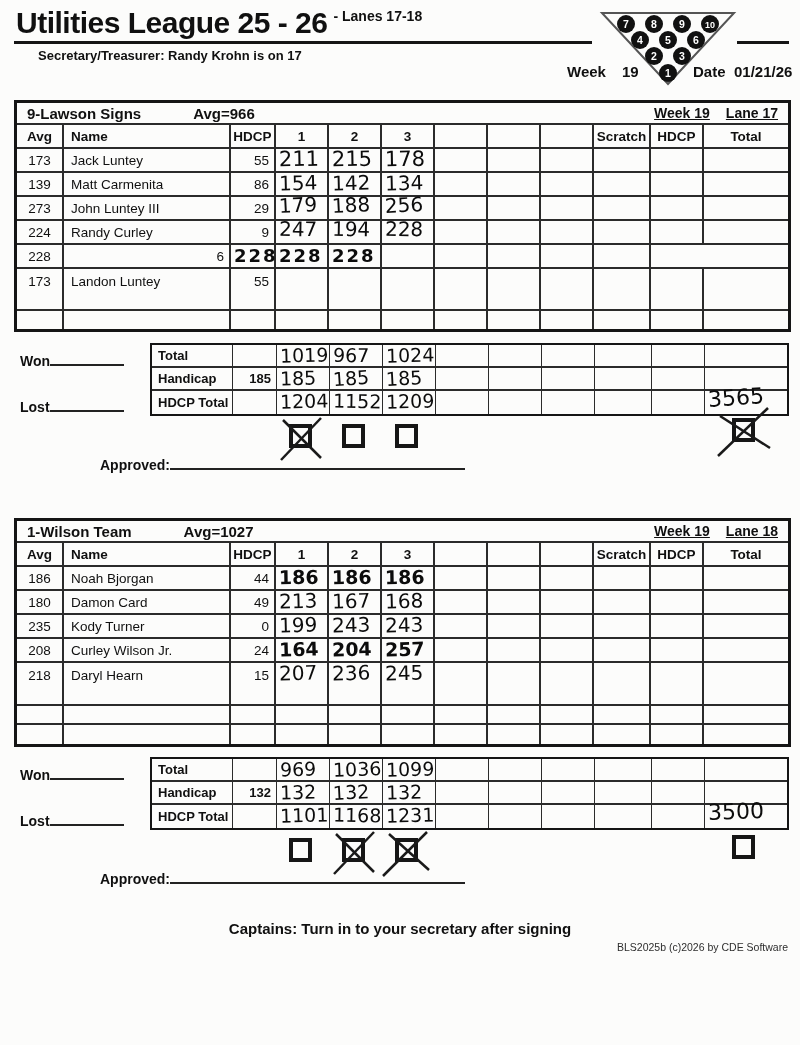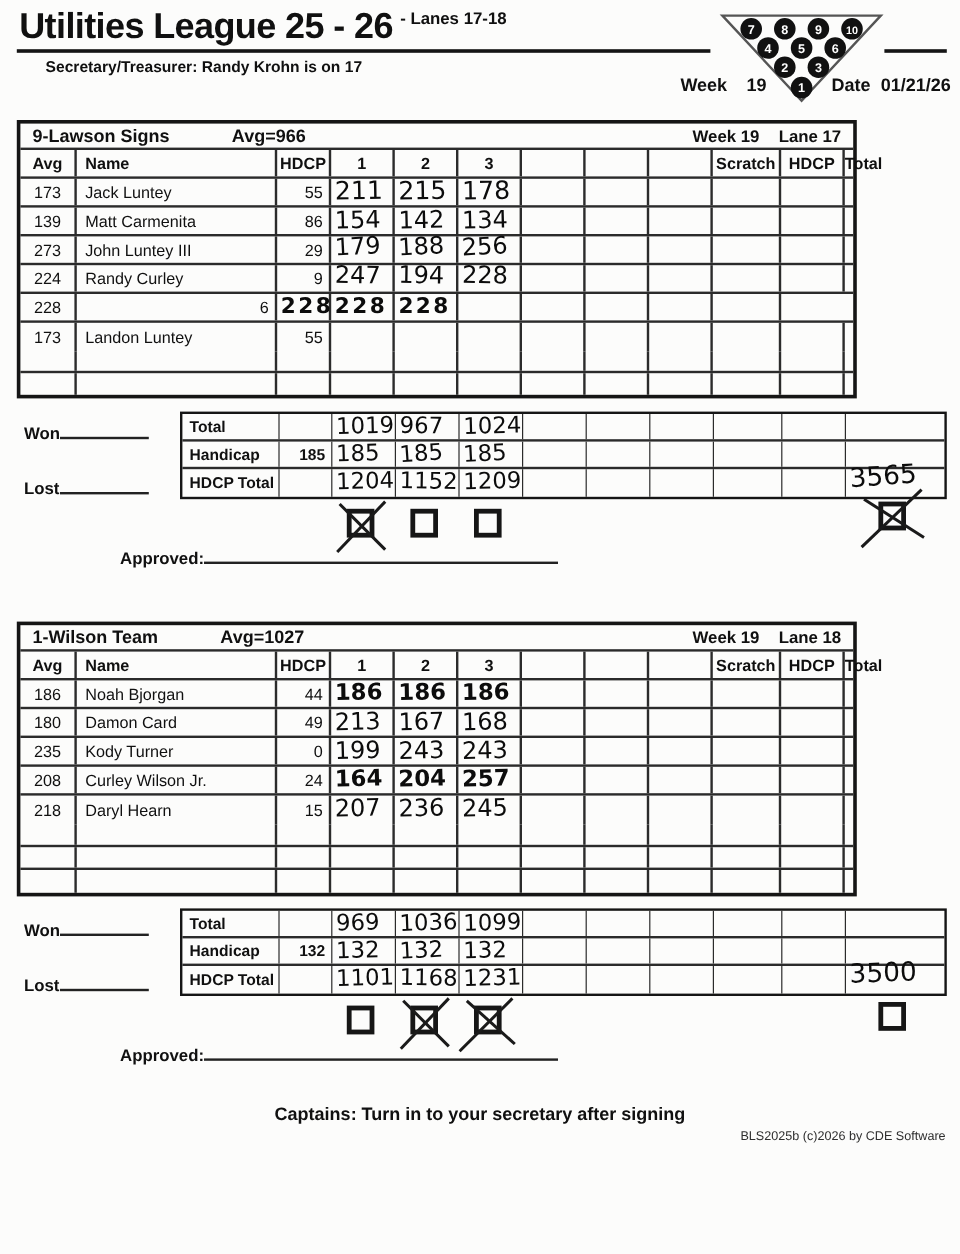--- a/index.html
+++ b/index.html
@@ -10,25 +10,25 @@
   
   .title{ position:absolute; left:16px; top:6px; font-size:30px; font-weight:bold; letter-spacing:-0.5px; }
   .lanes{ font-size:14px; font-weight:bold; position:relative; top:-12px; margin-left:6px; letter-spacing:0; }
   .title-rule{ position:absolute; left:14px; top:41px; width:578px; height:3px; background:#151515; }
   .title-rule-right{ position:absolute; left:737px; top:41px; width:52px; height:3px; background:#151515; }
   .secretary{ position:absolute; left:38px; top:48px; font-size:13px; font-weight:bold; }
   .pinrack{ position:absolute; left:598px; top:10px; }
   .weekdate{ position:absolute; top:63px; font-size:15px; font-weight:bold; }
 
   
-  .frame{ position:absolute; left:14px; width:700px; border:3px solid #151515; background:transparent;text-align:right; }
+  .frame{ position:absolute; left:14px; width:777px; border:3px solid #151515; background:transparent;text-align:right; }
   .band{ height:22px; border-bottom:2px solid var(--line); display:flex; align-items:center; padding:0 10px; }
   .band .tname{ font-size:15px; font-weight:bold; }
   .band .tavg{ font-size:15px; font-weight:bold; margin-left:52px; }
-  .band .tright{ margin-left:auto; font-size:14px; font-weight:bold; display:flex; gap:16px; }
+  .band .tright{ margin-left:auto; font-size:14px; font-weight:bold; display:flex; gap:16px;text-decoration:underline; }
 
   .grid-row{ display:grid; grid-template-columns:47px 167px 45px 53px 53px 53px 53px 53px 53px 57px 53px 1fr;
              border-bottom:2px solid var(--line); height:24px; }
   .grid-row:last-child{ border-bottom:none; }
   .grid-row>div{ border-right:2px solid var(--line); height:100%; position:relative;
                  font-size:13.5px; display:flex; align-items:center; overflow:visible; }
   .grid-row>div:last-child{ border-right:none; }
   .hdr>div{ font-weight:bold; justify-content:center; }
   .c-center{ justify-content:center; }
   .c-left{ justify-content:flex-start; padding-left:7px; }

